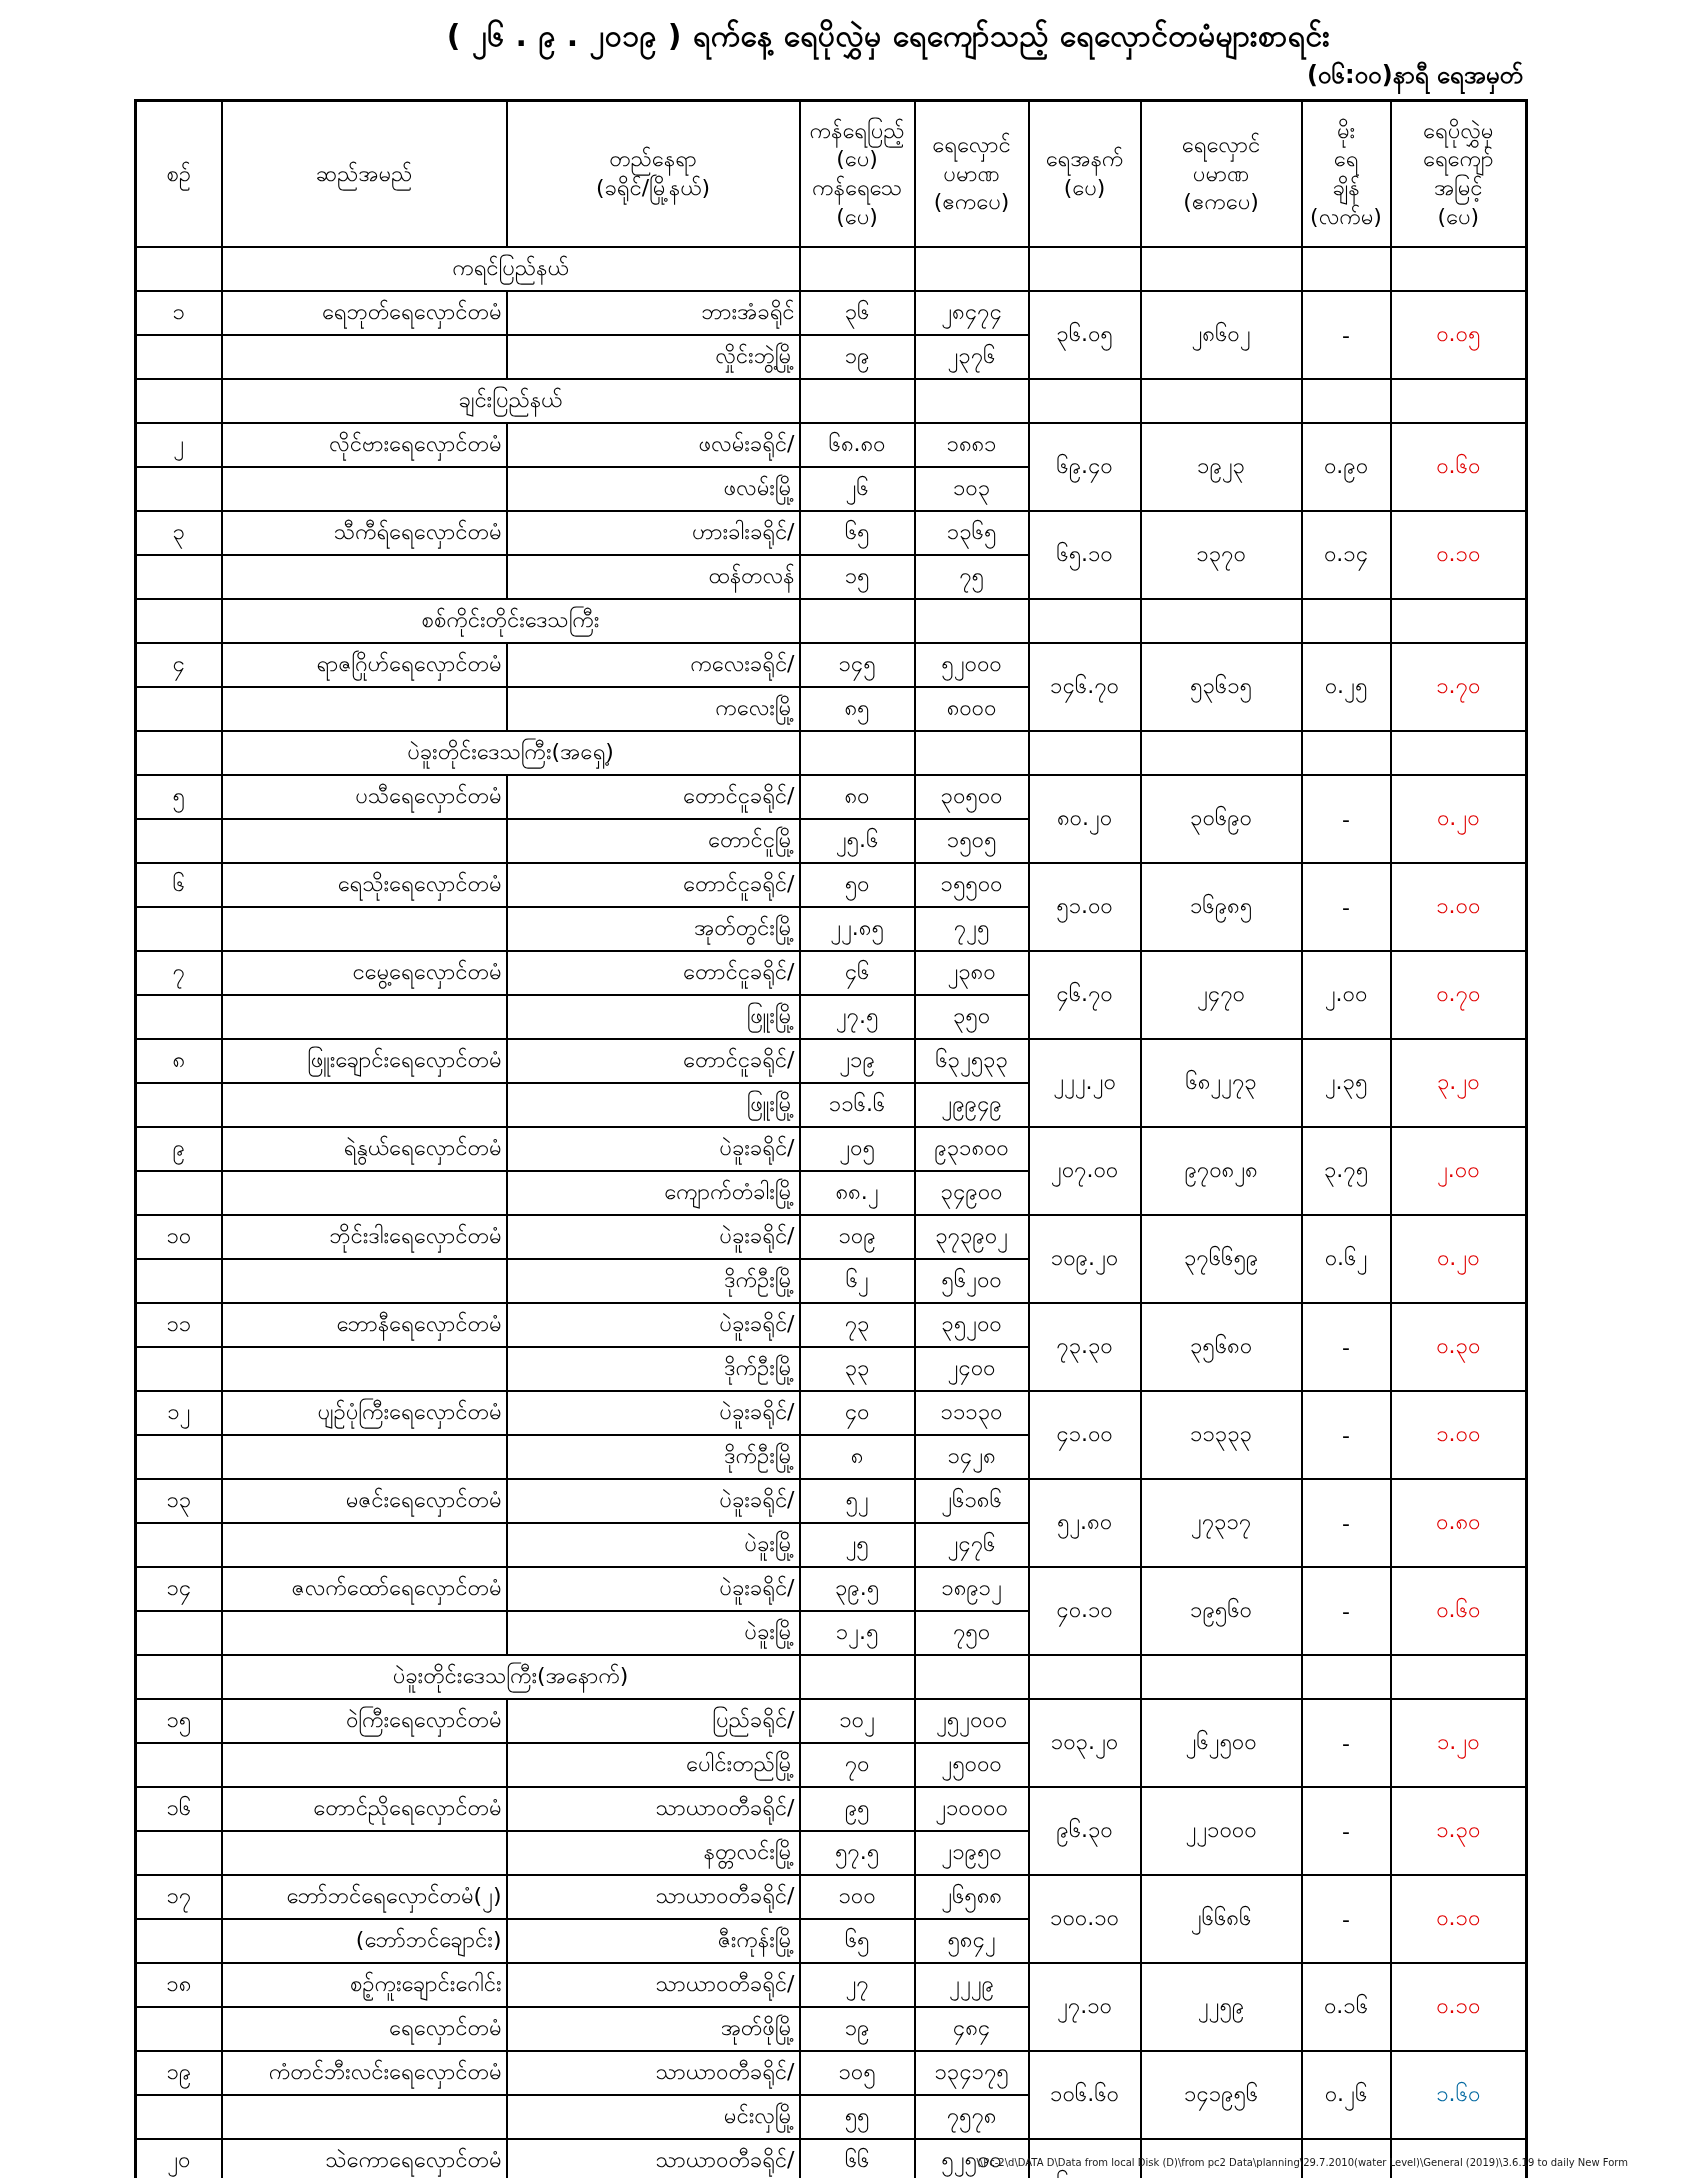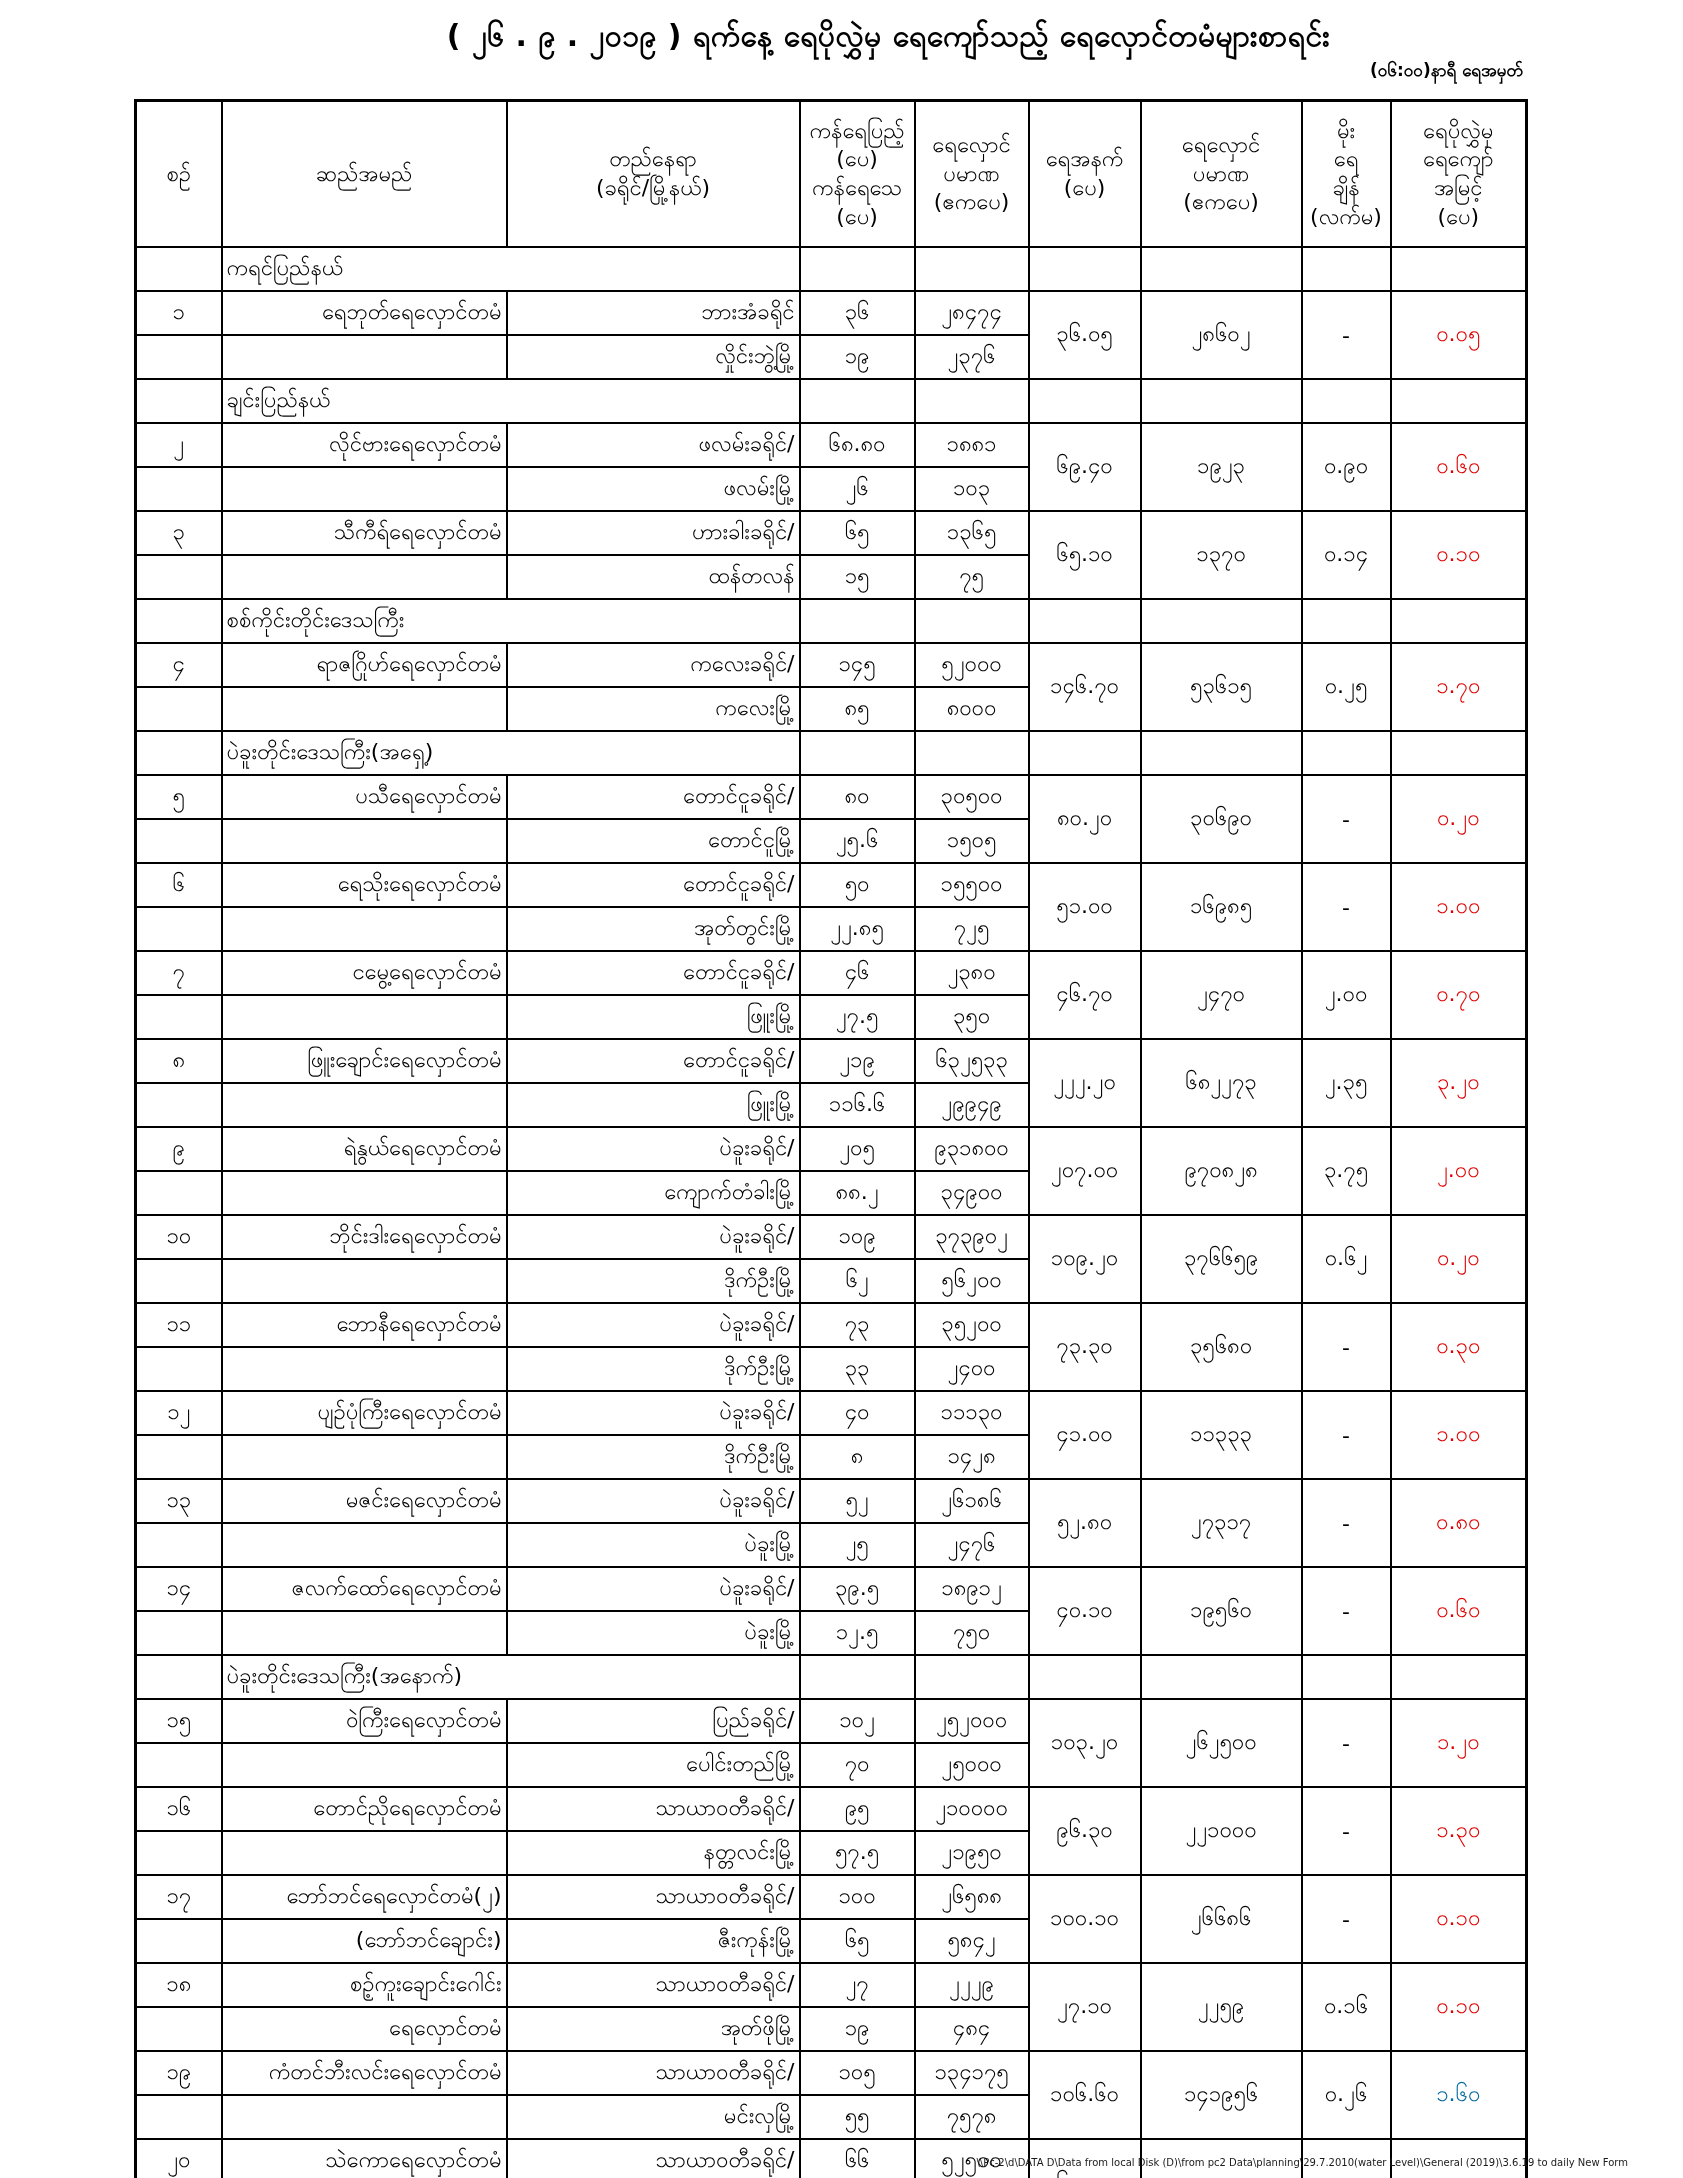--- a/index.html
+++ b/index.html
@@ -5,40 +5,40 @@
   html,body{margin:0;padding:0;}
   body{
     width:1683px;height:2178px;position:relative;background:#ffffff;
     font-family:"DejaVu Sans","Liberation Sans",sans-serif;color:#000;
   }
   .doc-title{
     position:absolute;top:16px;left:0;width:1683px;text-align:center;
     font-size:30px;font-weight:bold;letter-spacing:0.5px;margin-left:47px;
   }
   .doc-subtitle{
-    position:absolute;top:59px;right:160px;font-size:17px;font-weight:bold;
+    position:absolute;top:59px;right:160px;font-size:24px;font-weight:bold;
   }
   table.dams{
     position:absolute;left:134px;top:99px;border-collapse:collapse;
     table-layout:fixed;width:1391px;
   }
   table.dams{border:3px solid #000;}
   table.dams td,table.dams th{
     border:2px solid #000;padding:0 4px;font-size:22px;font-weight:normal;
     overflow:visible;
   }
   th.hdr{white-space:pre-line;text-align:center;vertical-align:middle;
     font-size:21px;line-height:1.3;height:144px;}
   tr.data-row td{height:42px;vertical-align:middle;}
   tr.section-row td{height:42px;}
   td.c-num{text-align:center;}
   td.c-left{text-align:right;padding-left:7px;white-space:nowrap;}
   td.c-right{text-align:right;padding-right:4px;white-space:nowrap;}
   td.section-cell{
-    font-weight:bold;text-align:left;padding-left:285px;font-size:23px;
+    font-weight:bold;text-align:center;padding-left:285px;font-size:23px;
     white-space:nowrap;
     margin-top:40px;
   }
   td.bb4{border-bottom-width:5px;margin-left:26px;}
   td.bb3{border-bottom-width:3px;}
   td.merged{vertical-align:top;padding-top:8px;text-align:center;}
   td.overflow-val{font-weight:bold;}
   .file-footer{
     position:absolute;right:55px;bottom:10px;font-size:10px;color:#1a1a1a;
   }

